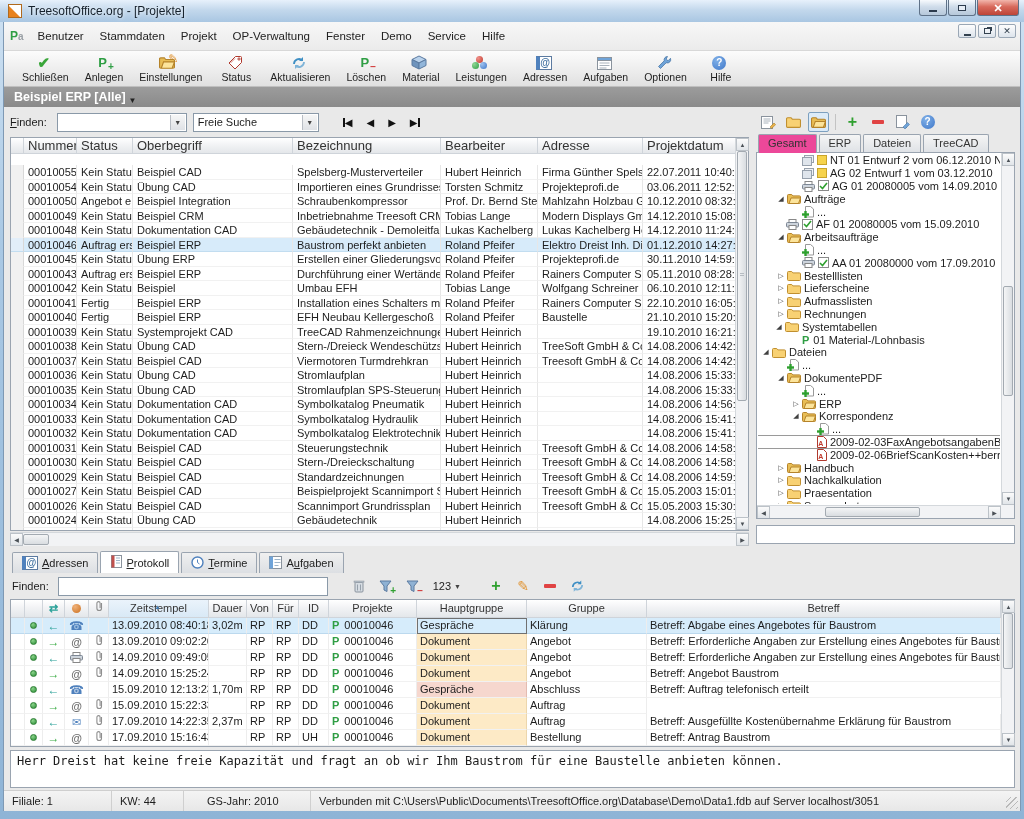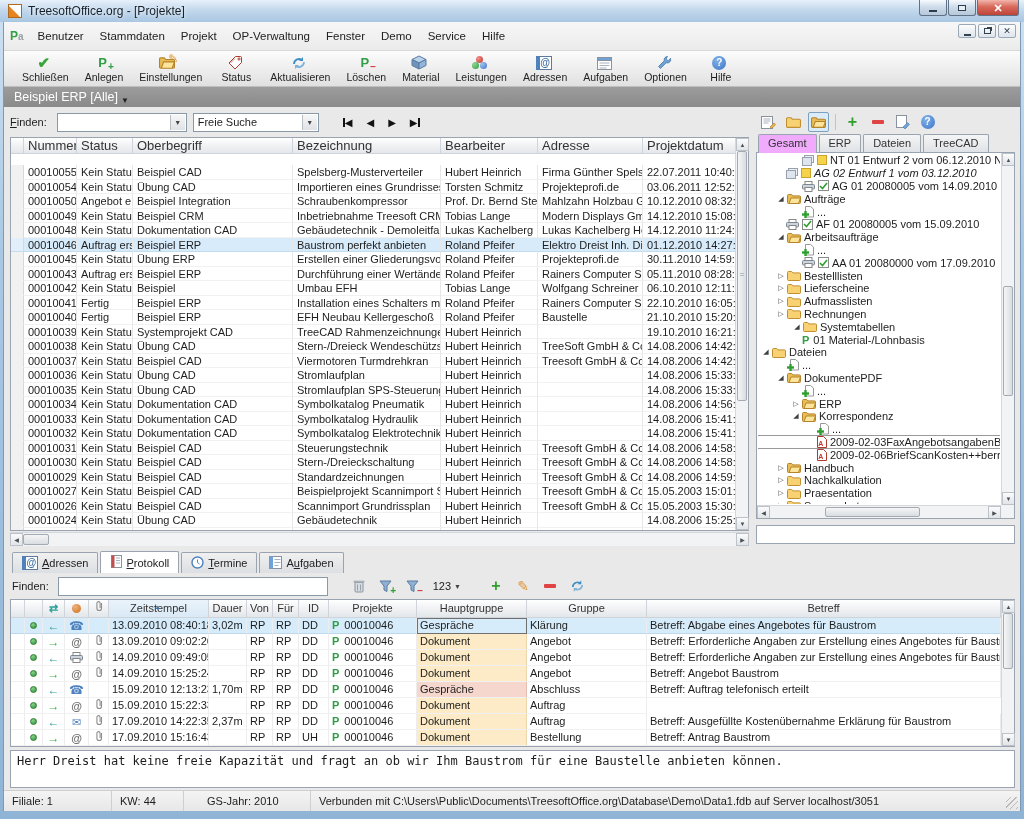--- a/index.html
+++ b/index.html
@@ -61,21 +61,21 @@
   .balls i:nth-child(3){ left:8px; top:6px; background:radial-gradient(circle at 30% 30%,#9ec2ef,#3f77c9);}
   .bookat { display:inline-block; width:16px; height:14px; background:#fff; border:1px solid #5b7aa0;
             border-left:4px solid #4f81bd; color:#3f6f9f; font-weight:bold; font-size:10px;
             line-height:12px; text-align:center; }
   .helpdot { display:inline-block; width:14px; height:14px; border-radius:50%;
              background:radial-gradient(circle at 35% 30%,#7fb0e8,#3f77c9); color:#fff; font-weight:bold;
              font-size:10px; line-height:14px; text-align:center; }
   .pencil { color:#e0922f; font-size:12px; }
 
   
-  .caption { height:20px; background:linear-gradient(#9c9c9c,#8a8a8a); color:#fff; font-weight:normal;
+  .caption { height:20px; background:linear-gradient(#9c9c9c,#8a8a8a); color:#fff; font-weight:bold;
              font-size:12.5px; display:flex; align-items:center; padding-left:10px; }
   .caption .caret { font-size:8px; margin:6px 0 0 3px; color:#222; }
 
   
   .content { flex:1; display:flex; min-height:0; background:#e9e9e9; }
   .left { width:745px; display:flex; flex-direction:column; padding:0 0 0 6px; }
   .findrow { height:30px; display:flex; align-items:center; gap:6px; }
   .findlabel { font-size:11px; margin-right:4px; }
   .combo { height:19px; background:#fff; border:1px solid #8a99a8; display:flex; align-items:center;
            position:relative; font-size:11px; padding:0 18px 0 4px; }
@@ -120,21 +120,21 @@
 
   
   .right { flex:1; display:flex; flex-direction:column; padding:3px 5px 0 7px; min-width:0; }
   .sidetools { height:24px; display:flex; align-items:center; gap:4px; padding-left:2px; }
   .sbtn { width:21px; height:20px; display:flex; align-items:center; justify-content:center; border:1px solid transparent; }
   .sbtn.active { border:1px solid #7da0bf; background:#dcebf8; border-radius:2px; }
   .vsep { width:1px; height:16px; background:#c3c3c3; margin:0 2px; }
   .sidetabs { height:18px; display:flex; padding-left:2px; }
   .stab { padding:2px 9px 0; font-size:11px; border:1px solid #9aa4b0; border-bottom:none;
           border-radius:2px 2px 0 0; background:linear-gradient(#f5f5f5,#dfe2e6); margin-right:2px; color:#333; }
-  .stab.active { background:#f0abfc; position:relative; z-index:2; height:19px; }
+  .stab.active { background:#ec4899; position:relative; z-index:2; height:19px; }
   .treebox { flex:1; border:1px solid #9aa4b0; background:#fff; position:relative; overflow:hidden; min-height:0; }
   .treerows { position:absolute; inset:1px 14px 14px 1px; overflow:hidden; }
   .trow { height:12.8px; display:flex; align-items:center; white-space:nowrap; overflow:hidden; font-size:11px; }
   .trow.focus { outline:1px solid #9a9a9a; }
   .texp { flex:none; width:12px; text-align:center; font-size:7px; color:#404040; }
   .tico { flex:none; margin-right:3px; display:flex; align-items:center; }
   .st { flex:none; margin-right:3px; display:inline-flex; }
   .st.chk { width:11px; height:11px; background:#fff; border:1px solid #8a8a8a; align-items:center; justify-content:center; }
   .st.yel { width:10px; height:10px; background:#f6d34c; border:1px solid #caa52a; }
   .pdoc { color:#2f9e44; font-weight:bold; font-size:11px; padding-right:1px; }
@@ -737,21 +737,21 @@
                 <span class="texp"></span>
                 <span class="tico">
                   <svg class="ic" width="12" height="11" viewBox="0 0 12 11">
                     <rect x="2.5" y="0.5" width="9" height="7" fill="#eef1f5" stroke="#97a1ad"></rect>
                     <rect x="0.5" y="2.5" width="9" height="8" fill="#dfe5ec" stroke="#97a1ad"></rect>
                   </svg>
                 </span>
                 <span class="st yel"></span>
                 <span class="tlab">NT 01  Entwurf 2 vom 06.12.2010 Nachtr</span>
               </div>
-              <div class="trow" style="padding-left: 16px; font-style: italic;">
+              <div class="trow" style="padding-left: 32px;">
                 <span class="texp"></span>
                 <span class="tico">
                   <svg class="ic" width="12" height="11" viewBox="0 0 12 11">
                     <rect x="2.5" y="0.5" width="9" height="7" fill="#eef1f5" stroke="#97a1ad"></rect>
                     <rect x="0.5" y="2.5" width="9" height="8" fill="#dfe5ec" stroke="#97a1ad"></rect>
                   </svg>
                 </span>
                 <span class="st yel"></span>
                 <span class="tlab">AG 02  Entwurf 1 vom 03.12.2010</span>
               </div>
@@ -874,21 +874,21 @@
               </div>
               <div class="trow" style="padding-left: 17px;">
                 <span class="texp">▷</span>
                 <span class="tico">
                   <svg class="ic" width="14" height="11" viewBox="0 0 14 11">
                     <path d="M.5 2.5a1 1 0 0 1 1-1h3.2l1.2 1.4h6.6a1 1 0 0 1 1 1v5.6a1 1 0 0 1-1 1H1.5a1 1 0 0 1-1-1z" fill="#f8d173" stroke="#c08f2f"></path>
                   </svg>
                 </span>
                 <span class="tlab">Rechnungen</span>
               </div>
-              <div class="trow" style="padding-left: 33px;">
+              <div class="trow" style="padding-left: 15px;">
                 <span class="texp">◢</span>
                 <span class="tico">
                   <svg class="ic" width="14" height="11" viewBox="0 0 14 11">
                     <path d="M.5 2.5a1 1 0 0 1 1-1h3.2l1.2 1.4h6.6a1 1 0 0 1 1 1v5.6a1 1 0 0 1-1 1H1.5a1 1 0 0 1-1-1z" fill="#f8d173" stroke="#c08f2f"></path>
                   </svg>
                 </span>
                 <span class="tlab">Systemtabellen</span>
               </div>
               <div class="trow" style="padding-left: 32px;">
                 <span class="texp"></span>

